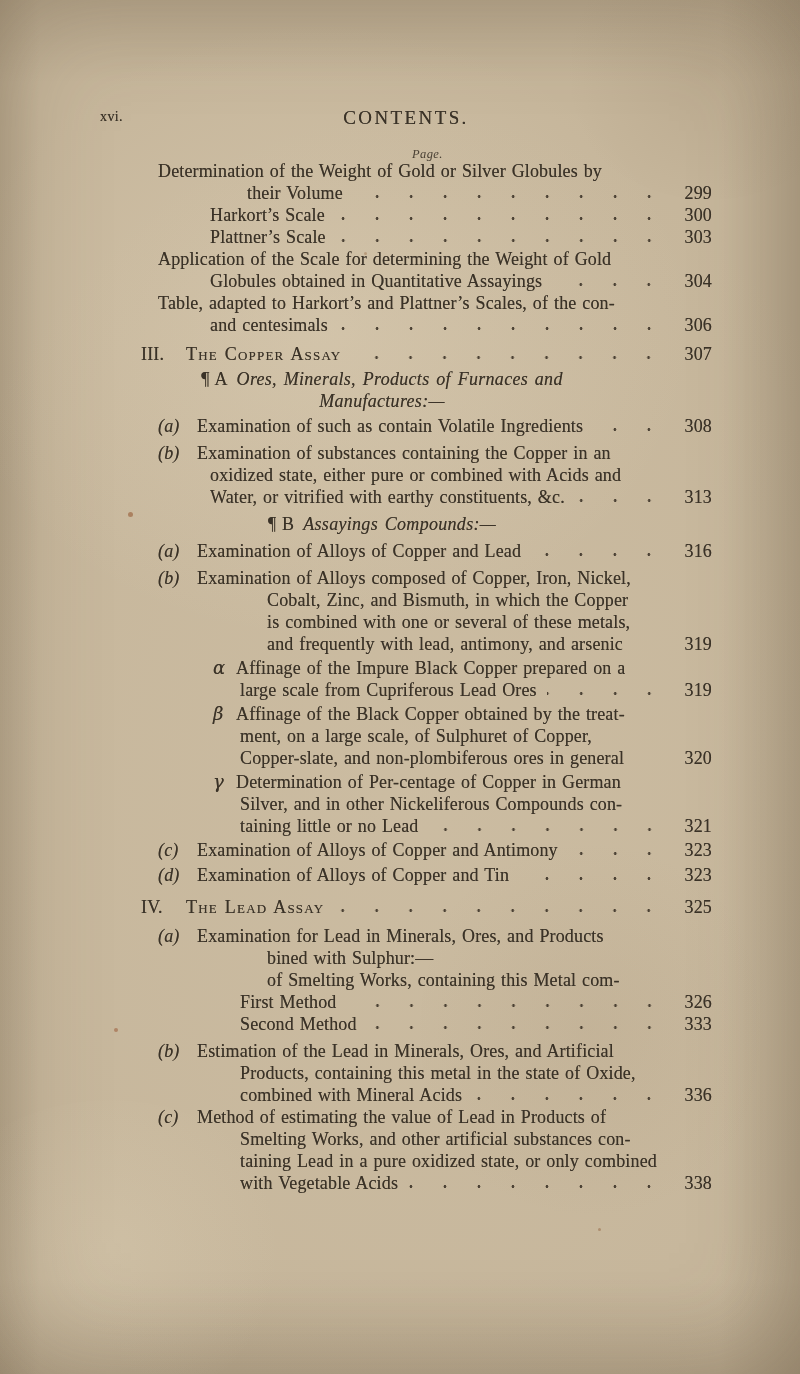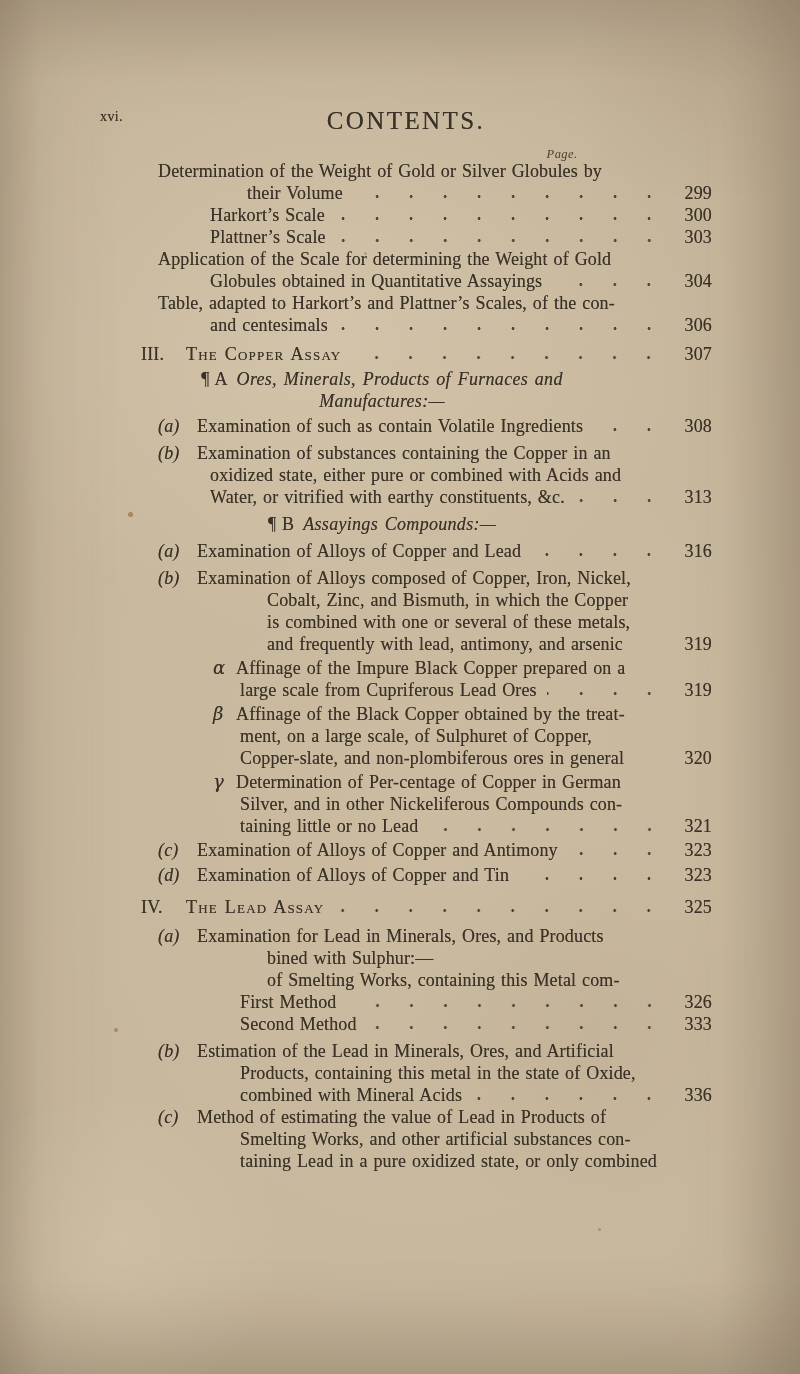--- a/index.html
+++ b/index.html
@@ -19,25 +19,25 @@
     box-shadow:inset 0 0 110px rgba(92,76,54,0.30);
   }
   .mottle{position:absolute;border-radius:50%;pointer-events:none;}
   .speckle{position:absolute;border-radius:50%;pointer-events:none;} 
   .folio{
     position:absolute;left:100px;top:109px;font-size:14px;color:#3a3227;
     letter-spacing:0.4px;text-shadow:0 0 0.5px rgba(56,48,38,0.65);
   }
   .contents-title{
     position:absolute;left:100px;top:107px;width:612px;text-align:center;
-    font-size:25px;letter-spacing:2.4px;color:#3a3227;
+    font-size:19px;letter-spacing:2.4px;color:#3a3227;
     text-shadow:0 0 0.5px rgba(56,48,38,0.7);
   }
   .page-label{
-    position:absolute;left:412px;top:147px;width:300px;text-align:center;
+    position:absolute;left:412px;top:147px;width:300px;text-align:left;
     font-style:italic;font-size:12.5px;color:#4a4134;letter-spacing:0.4px;
   }
 
   .toc{
     position:absolute;left:100px;top:160px;width:612px;
     font-size:18px;color:#3a3227;letter-spacing:0.15px;word-spacing:1.2px;
     text-shadow:0 0 0.5px rgba(56,48,38,0.6);
   }
   .line{display:flex;align-items:center;line-height:22px;white-space:nowrap;}
   .line.centered{justify-content:center;padding-right:48px;}
@@ -267,14 +267,19 @@
       <div class="line i1">
         <span class="prefix pk-paren">(c)</span>
         <span class="txt">Method of estimating the value of Lead in Products of</span>
       </div>
       <div class="line i4">
         <span class="txt">Smelting Works, and other artificial substances con-</span>
       </div>
       <div class="line i4">
         <span class="txt">taining Lead in a pure oxidized state, or only combined</span>
       </div>
+      <div class="line i4">
+        <span class="txt">with Vegetable Acids</span>
+        <span class="leader"></span>
+        <span class="pagenum">338</span>
+      </div>
     </div>
 </div>
 
 </body></html>

